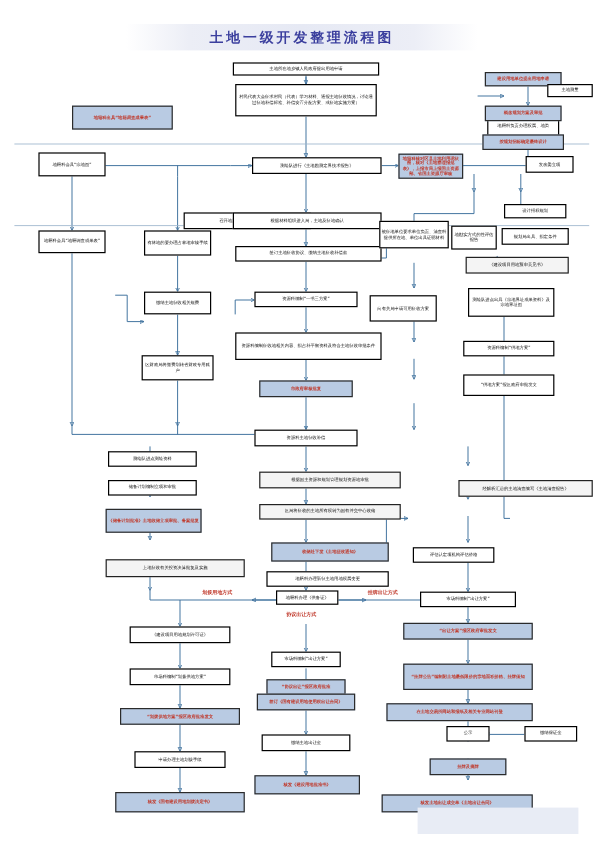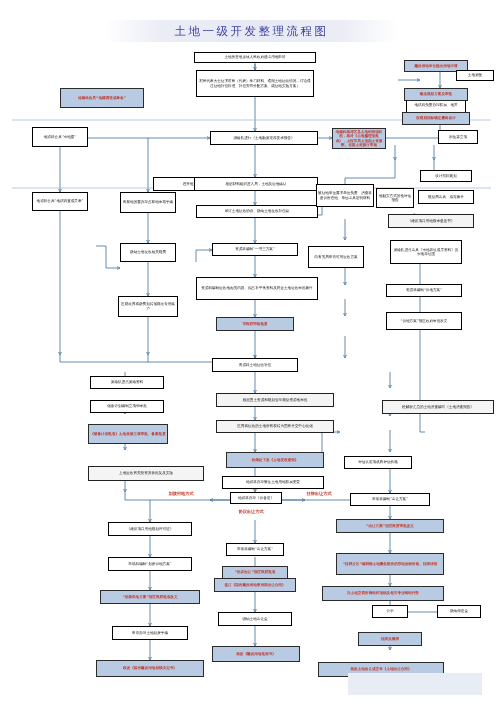--- a/index.html
+++ b/index.html
@@ -5,21 +5,21 @@
   html,body{margin:0;padding:0;background:#ffffff;}
   body{width:503px;height:711px;position:relative;overflow:hidden;
        font-family:"DejaVu Sans","Liberation Sans",sans-serif;}
 
   #canvas{position:absolute;left:0;top:0;width:503px;height:711px;}
 
   
   .title-bar{position:absolute;left:105px;top:20px;width:293px;height:22px;
     background:linear-gradient(to right,#ffffff 0%,#eceef6 18%,#e6e9f4 50%,#eceef6 82%,#ffffff 100%);
     display:flex;align-items:center;justify-content:center;}
-  .title-bar span{font-size:11.5px;letter-spacing:2.5px;color:#3b3f9e;font-weight:normal;
+  .title-bar span{font-size:11.5px;letter-spacing:2.5px;color:#3b3f9e;font-weight:bold;
     font-family:"DejaVu Serif","Liberation Serif",serif;}
 
   
   .node{position:absolute;box-sizing:border-box;border:1px solid #000;
     display:flex;align-items:center;justify-content:center;text-align:center;
     font-size:3.6px;line-height:1.25;color:#111;padding:1px;overflow:hidden;}
   .node.white{background:#ffffff;}
   .node.plain{background:#f4f4f4;border:1px solid #222;}
   .node.hl{background:#b9cbe3;border:1px solid #2b2b2b;color:#c0392b;font-weight:bold;}
 

